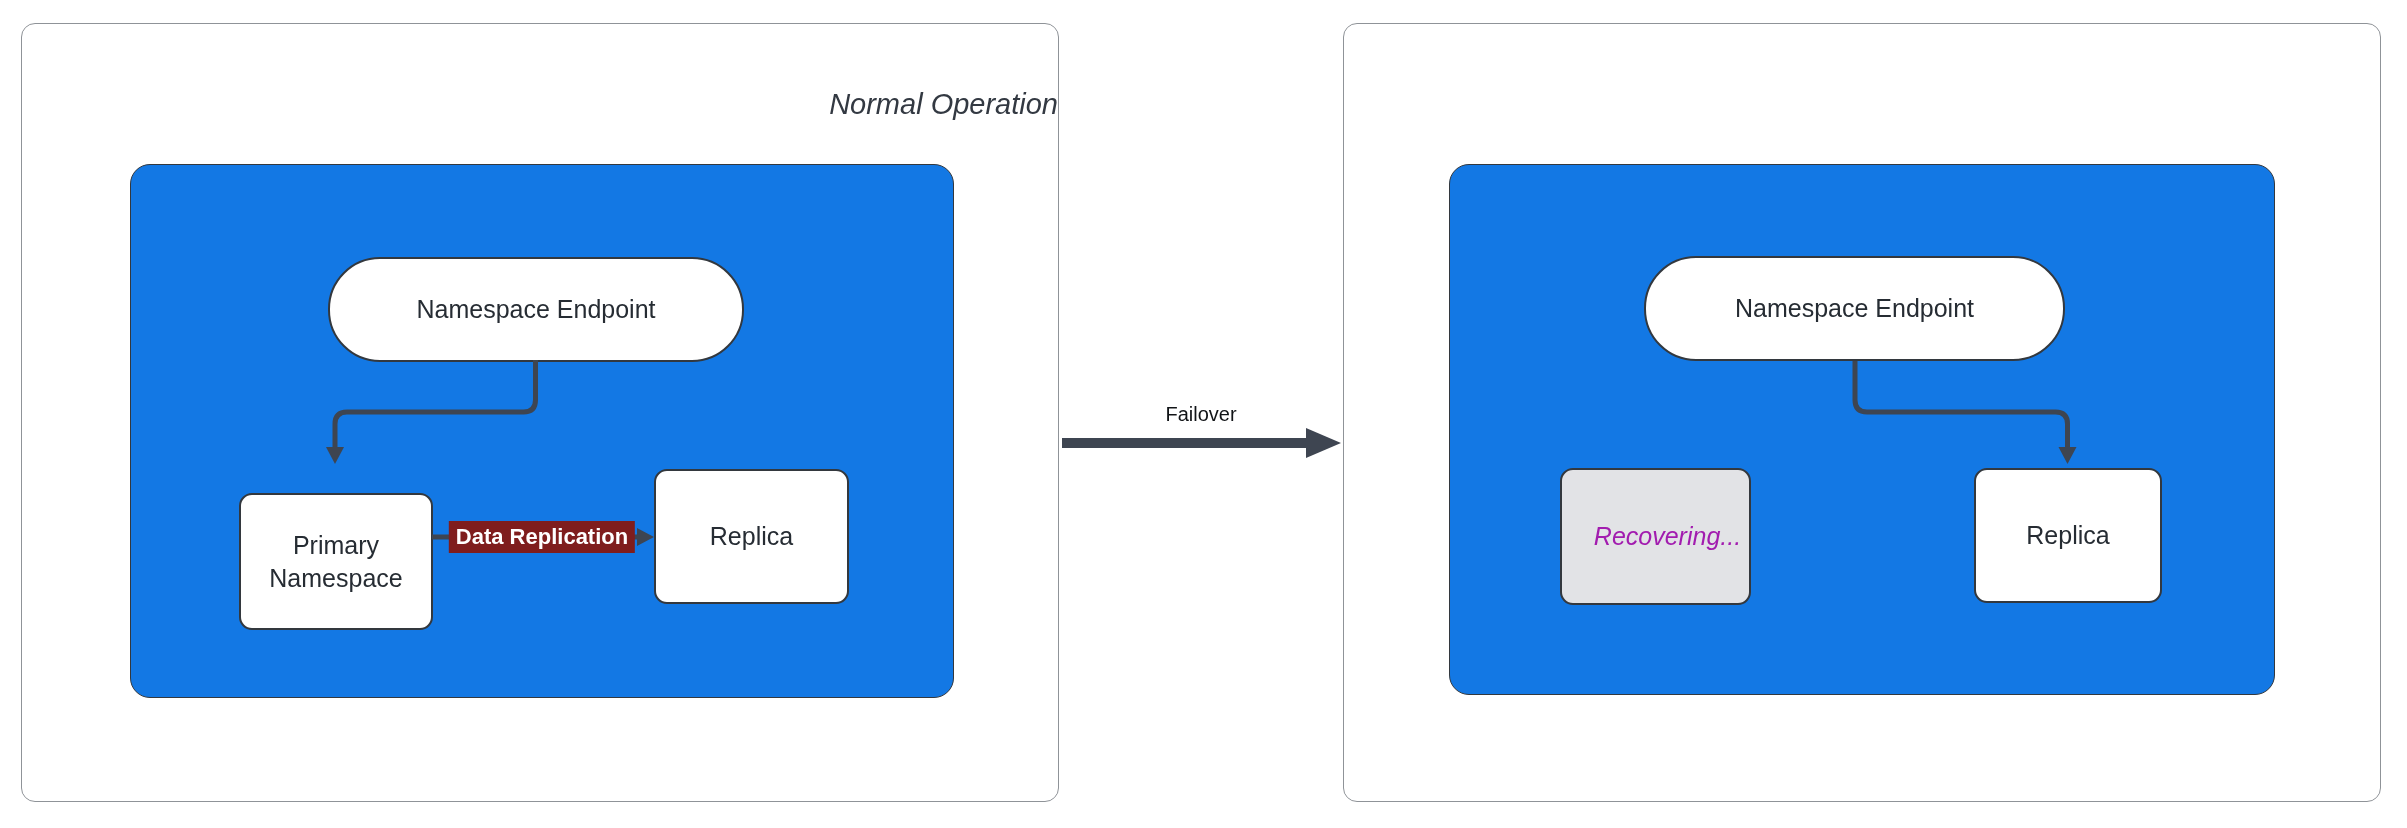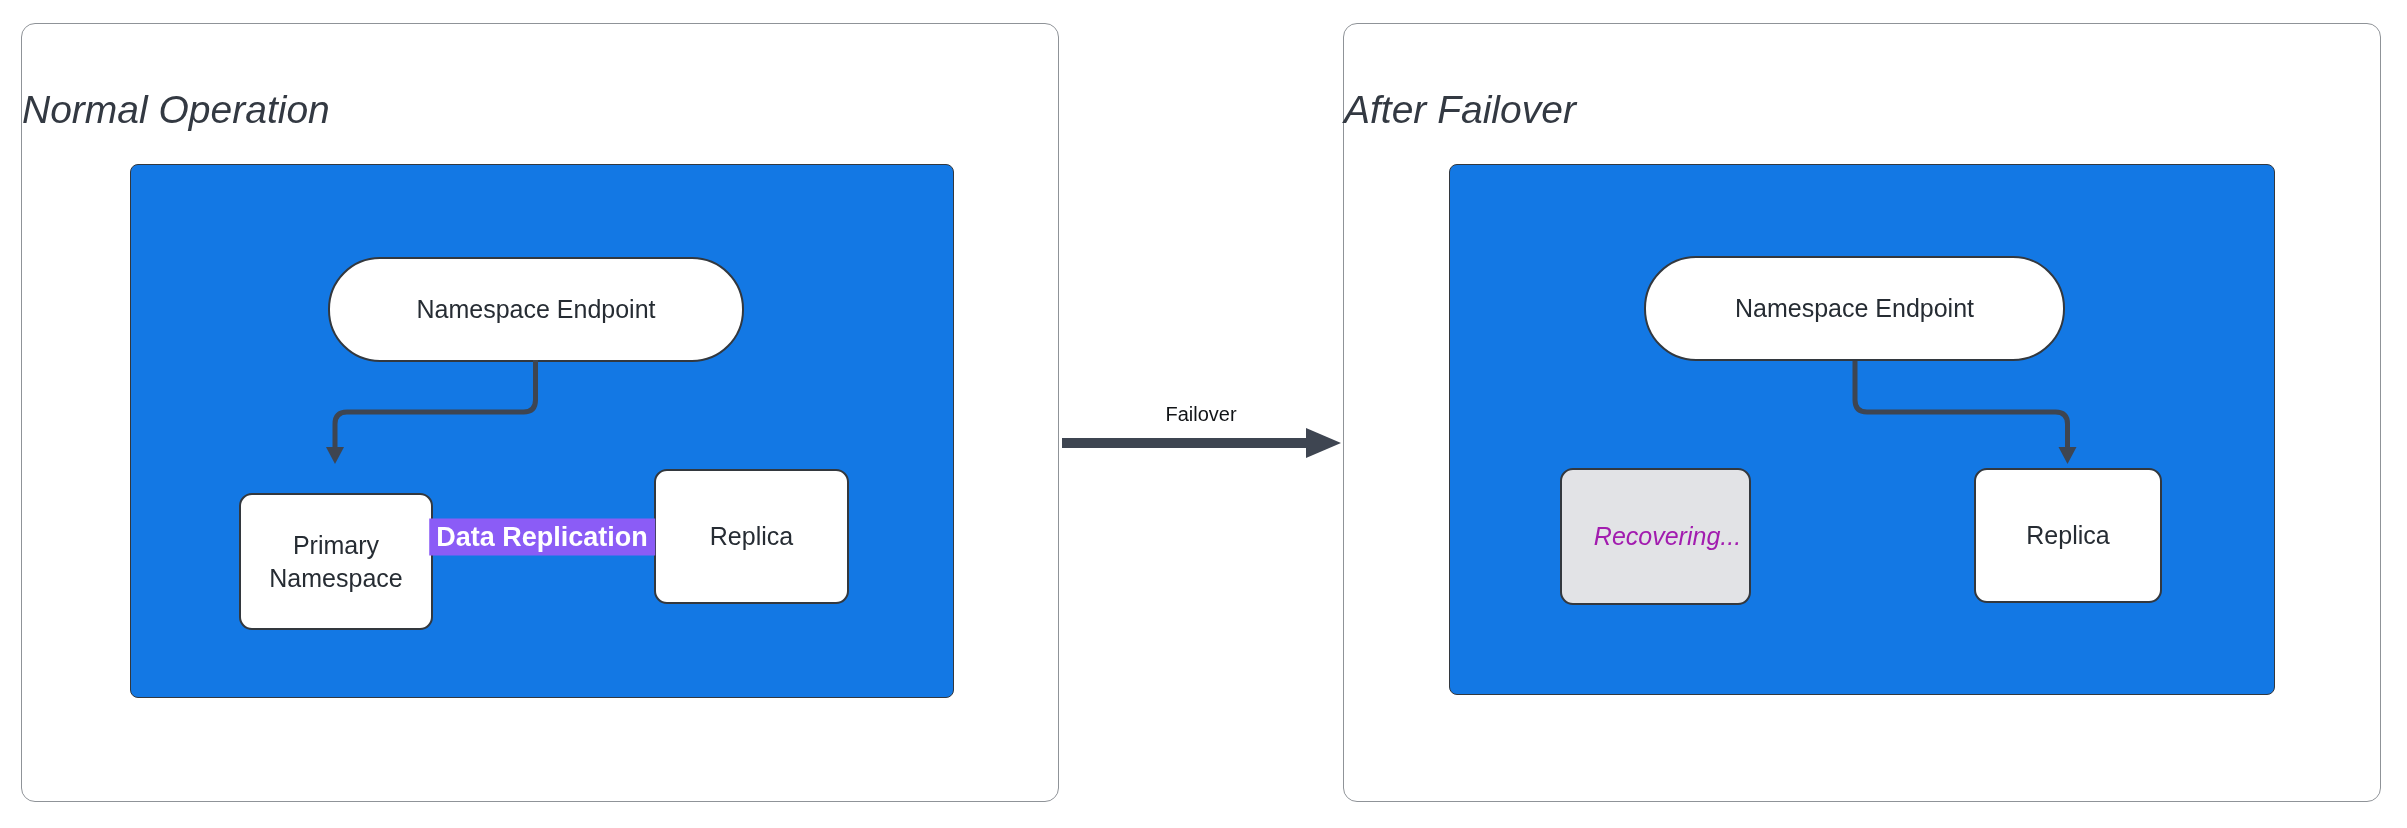--- a/index.html
+++ b/index.html
@@ -25,30 +25,30 @@
     border-radius: 14px;
     box-sizing: border-box;
   }
   .panel.left  { left: 21px; }
   .panel.right { left: 1343px; }
   .panel-title {
     position: absolute;
     left: 0;
     right: 0;
     top: 64px;
-    text-align: left;
-    font-size: 39px;
+    text-align: right;
+    font-size: 29px;
     font-style: italic;
     color: #333942;
   }
   .cluster {
     position: absolute;
     background: #1378e4;
     border: 1px solid #33383e;
-    border-radius: 8px;
+    border-radius: 20px;
     box-sizing: border-box;
   }
   .cluster.normal   { left: 108px; top: 140px; width: 824px; height: 534px; }
   .cluster.failover { left: 105px; top: 140px; width: 826px; height: 531px; }
   .node {
     position: absolute;
     display: flex;
     align-items: center;
     justify-content: center;
     text-align: center;
@@ -77,24 +77,24 @@
     position: absolute;
     left: 0;
     top: 0;
     pointer-events: none;
   }
   .edge-label-replication {
     position: absolute;
     left: 542px;
     top: 537px;
     transform: translate(-50%, -50%);
-    background: #8b5cf6;
+    background: #7f1d1d;
     color: #ffffff;
     font-weight: bold;
-    font-size: 27px;
+    font-size: 22px;
     padding: 3px 7px;
     white-space: nowrap;
   }
   .edge-label-failover {
     position: absolute;
     left: 1201px;
     top: 414px;
     transform: translate(-50%, -50%);
     color: #111417;
     font-size: 20px;
@@ -117,21 +117,20 @@
       <div class="node rect primary">
         <span>Primary Namespace</span>
       </div>
       <div class="node rect replica-l">
         <span>Replica</span>
       </div>
     </div>
   </section>
 
   <section class="panel right">
-    <div class="panel-title">After Failover</div>
     <div class="cluster failover">
       <div class="node pill ep-right">
         <span>Namespace Endpoint</span>
       </div>
       <div class="node rect recovering">
         <span>Recovering...</span>
       </div>
       <div class="node rect replica-r">
         <span>Replica</span>
       </div>

